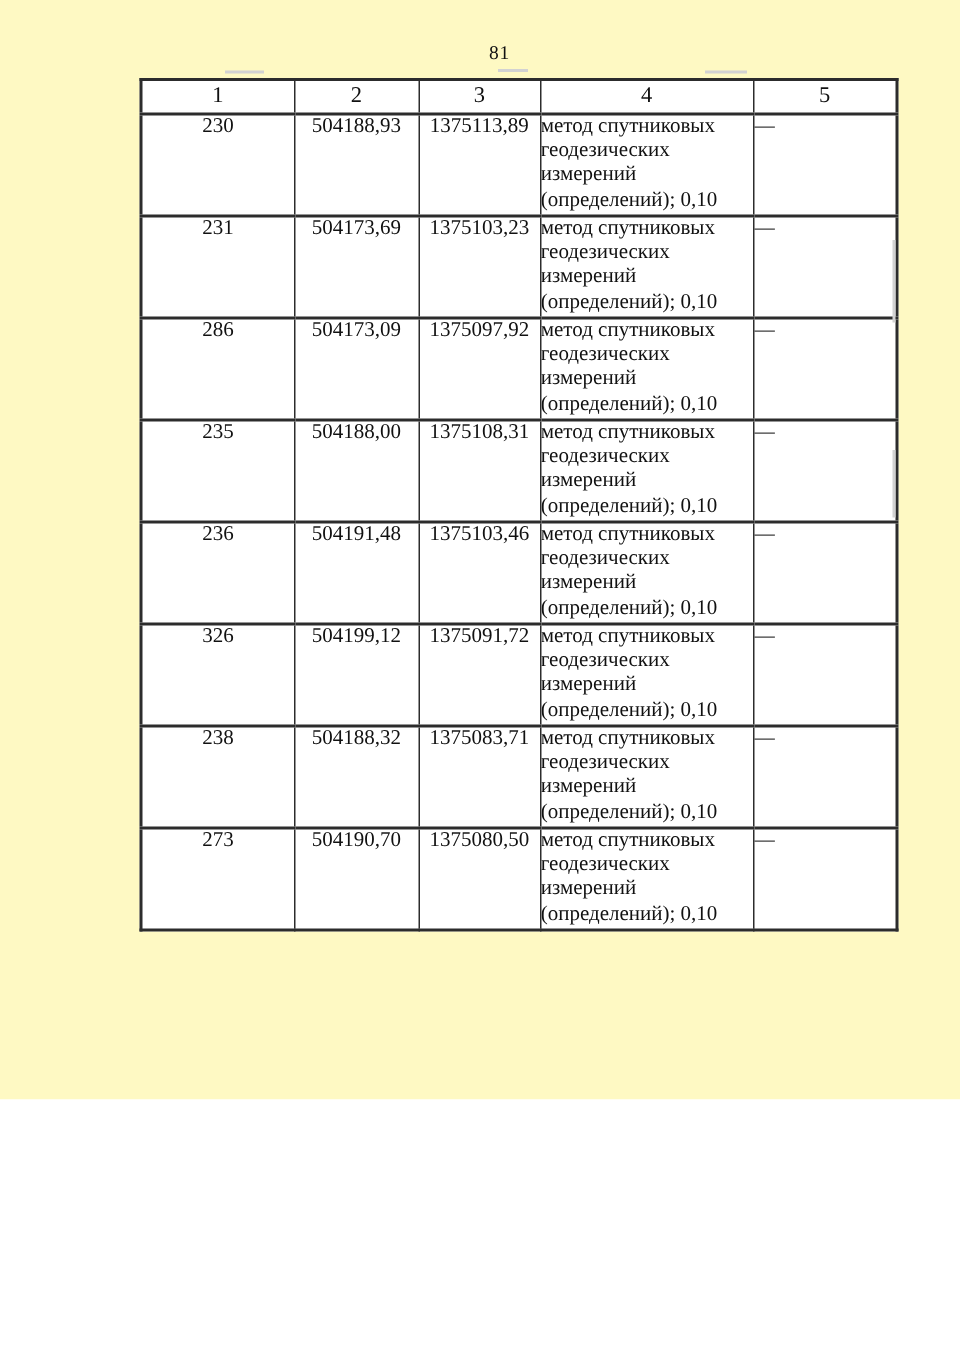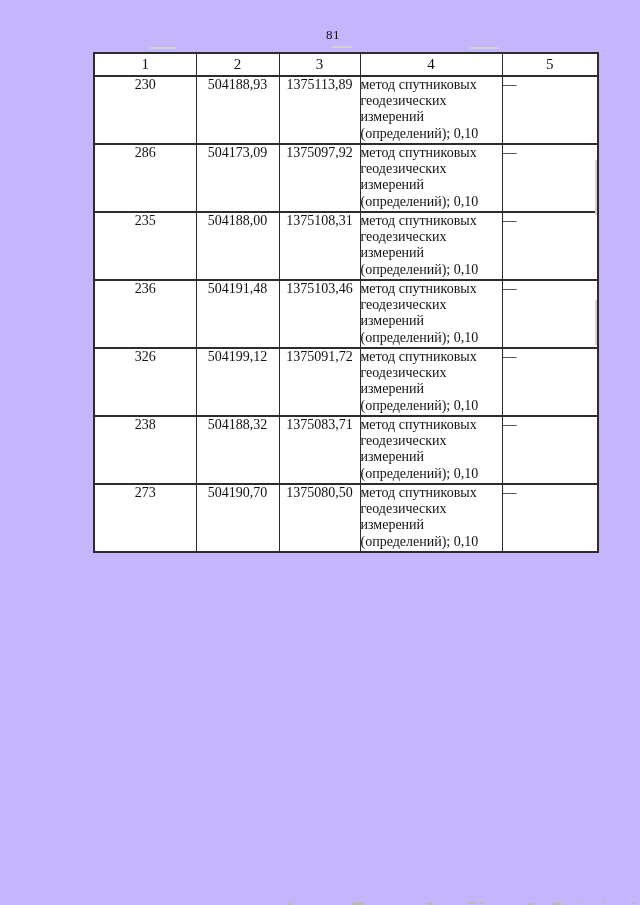--- a/index.html
+++ b/index.html
@@ -3,22 +3,22 @@
 <meta charset="utf-8">
 <style>
   html, body {
     margin: 0;
     padding: 0;
     background: #ffffff;
   }
   .page {
     position: relative;
     width: 640px;
-    height: 905px;
-    background: #c4b5fd;
+    height: 733px;
+    background: #fef9c3;
     overflow: hidden;
     font-family: "Liberation Serif", serif;
     color: #111111;
   }
   .page-number {
     position: absolute;
     top: 27px;
     left: 0;
     width: 666px; 
     text-align: center;
@@ -109,20 +109,30 @@
           <td class="cell-point">230</td>
           <td class="cell-num">504188,93</td>
           <td class="cell-num">1375113,89</td>
           <td class="cell-method">метод спутниковых
 геодезических
 измерений
 (определений); 0,10</td>
           <td class="cell-note">—</td>
         </tr>
         <tr>
+          <td class="cell-point">231</td>
+          <td class="cell-num">504173,69</td>
+          <td class="cell-num">1375103,23</td>
+          <td class="cell-method">метод спутниковых
+геодезических
+измерений
+(определений); 0,10</td>
+          <td class="cell-note">—</td>
+        </tr>
+        <tr>
           <td class="cell-point">286</td>
           <td class="cell-num">504173,09</td>
           <td class="cell-num">1375097,92</td>
           <td class="cell-method">метод спутниковых
 геодезических
 измерений
 (определений); 0,10</td>
           <td class="cell-note">—</td>
         </tr>
         <tr>

